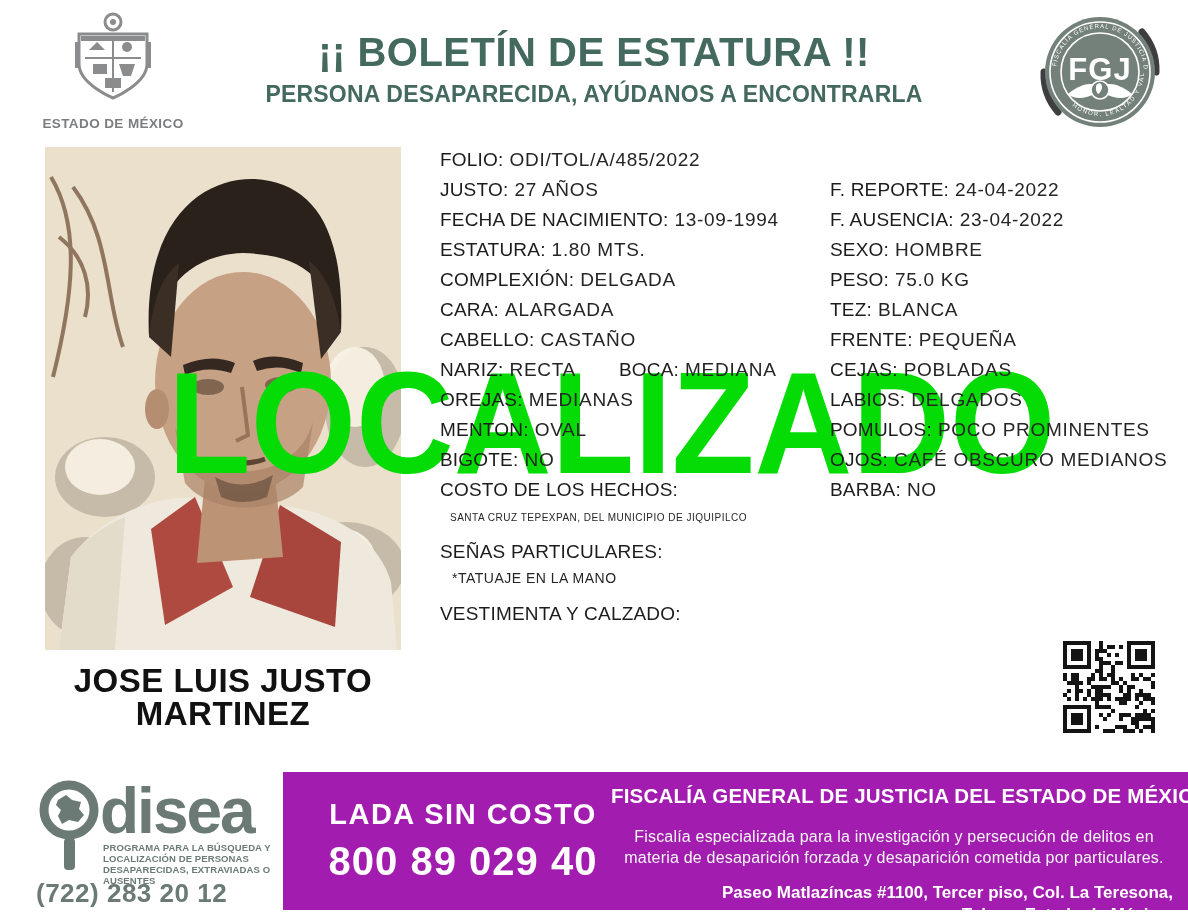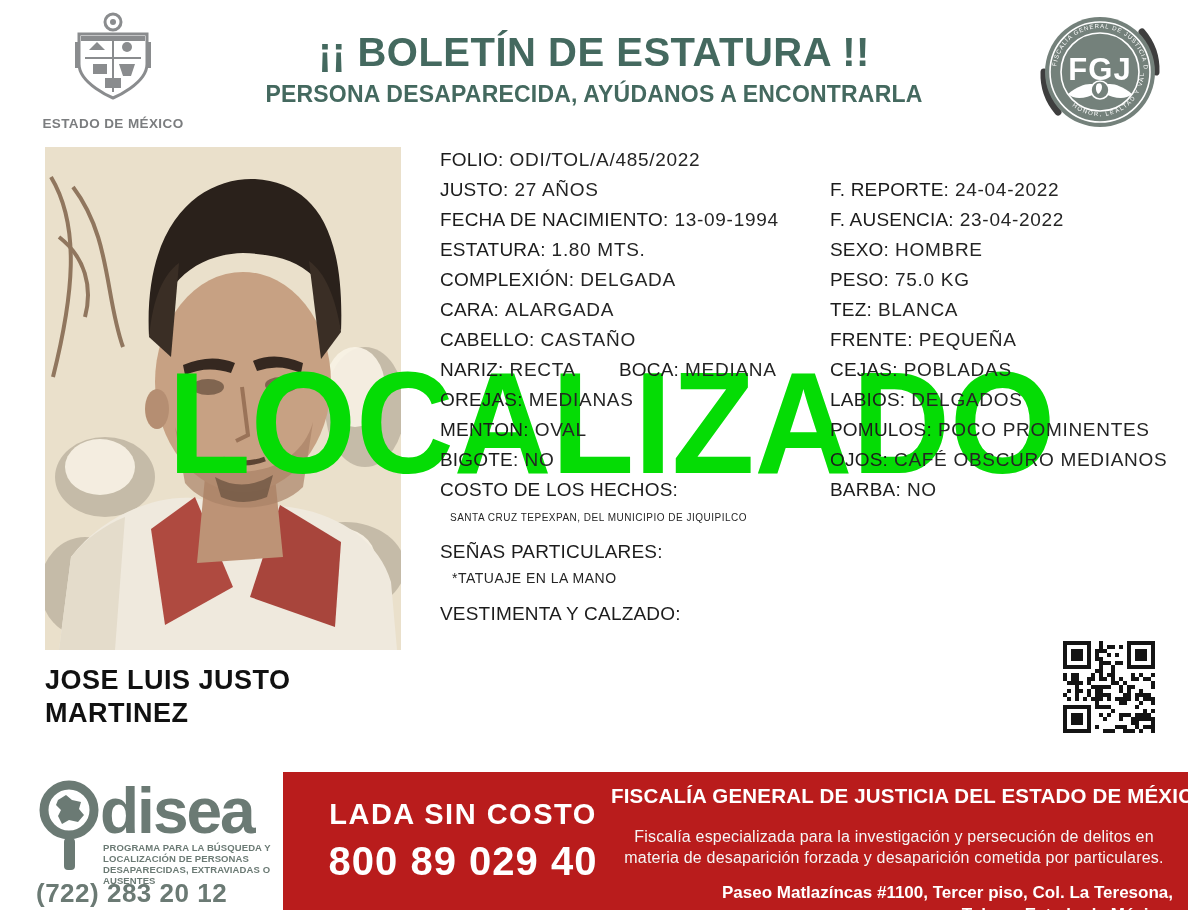--- a/index.html
+++ b/index.html
@@ -33,27 +33,27 @@
   .row { height:30px; white-space:nowrap; font-size:19px; line-height:26px; }
   .lbl { font-weight:400; letter-spacing:.2px; }
   .val { font-weight:400; letter-spacing:.7px; margin-left:6px; color:#252525; }
   .row-double .pair2 { margin-left:43px; }
   .sub-val { font-size:10px; letter-spacing:.5px; padding-left:10px; height:26px; line-height:22px; white-space:nowrap; color:#252525; }
   .sub-val-sm { font-size:14px; letter-spacing:.5px; padding-left:12px; height:24px; line-height:18px; white-space:nowrap; color:#252525; }
   .gap8 { height:8px; } .gap6 { height:6px; }
 
   
   .person-name { position:absolute; left:45px; top:664px; width:356px; z-index:3;
-    text-align:left; font-size:27px; font-weight:800; line-height:33px; color:#111; letter-spacing:.5px; }
+    text-align:center; font-size:33px; font-weight:800; line-height:33px; color:#111; letter-spacing:.5px; }
 
   
   .qr { position:absolute; left:1063px; top:641px; width:94px; height:94px; background:#fff; }
 
   
-  .footer-band { position:absolute; left:283px; top:772px; width:905px; height:138px; background:#b91c1c; z-index:1; }
+  .footer-band { position:absolute; left:283px; top:772px; width:905px; height:138px; background:#a21caf; z-index:1; }
   .lada { position:absolute; left:30px; top:26px; width:300px; text-align:center; color:#fff; }
   .lada-1 { font-size:29px; font-weight:800; letter-spacing:1.5px; white-space:nowrap; }
   .lada-2 { font-size:40px; font-weight:800; letter-spacing:1px; margin-top:8px; white-space:nowrap; }
   .fiscalia { position:absolute; left:328px; top:12px; width:566px; color:#fff; }
   .fiscalia-title { font-size:20.5px; font-weight:800; text-align:center; letter-spacing:.2px; white-space:nowrap; }
   .fiscalia-desc { margin-top:18px; font-size:16px; font-weight:400; text-align:center; line-height:21px; letter-spacing:.2px; color:#f4f6f5; }
   .fiscalia-addr { margin-top:14px; font-size:17px; font-weight:800; text-align:right; line-height:22px; padding-right:4px; }
 
   .odisea { position:absolute; left:36px; top:778px; width:250px; z-index:1; color:#6B7A74; }
   .odisea-lockup { position:relative; height:92px; }

